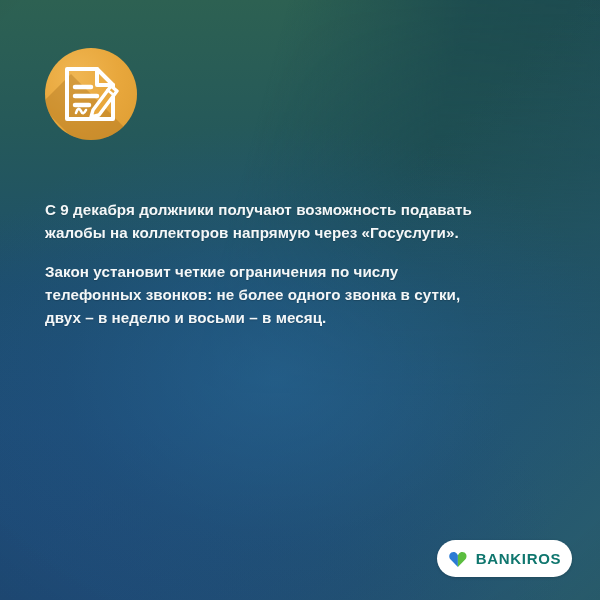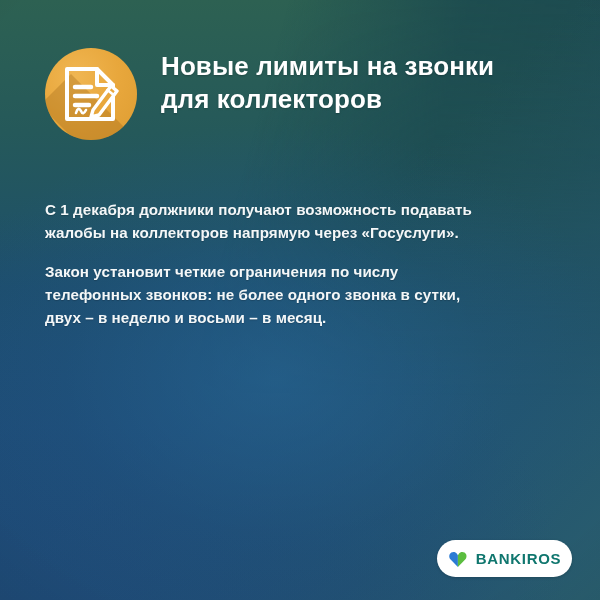--- a/index.html
+++ b/index.html
@@ -170,29 +170,25 @@
         <path d="M12 31 H34" stroke="#ffffff" stroke-width="4.5" stroke-linecap="round"></path>
         <path d="M12 40 H26" stroke="#ffffff" stroke-width="4.5" stroke-linecap="round"></path>
 
         <path d="M13 48 q2 -7 5 -2 q2 5 5 -1" fill="none" stroke="#ffffff" stroke-width="2.6" stroke-linecap="round" stroke-linejoin="round"></path>
 
         <path d="M30 45 L48 21 L54 26 L36 50 L28 52 Z" fill="#e8a73c" stroke="#ffffff" stroke-width="3.4" stroke-linejoin="round" stroke-linecap="round"></path>
         <path d="M44.5 25 L50 29.5" stroke="#ffffff" stroke-width="2.6" stroke-linecap="round"></path>
       </svg>
     </div>
 
-    <div id="title-wrap">
-      <div id="title">Новые лимиты на звонки
-для коллекторов</div>
-    </div>
 
   </div>
 
   <div id="body-copy">
-    <p class="para">С 1 декабря должники получают возможность подавать
+    <p class="para">С 9 декабря должники получают возможность подавать
 жалобы на коллекторов напрямую через «Госуслуги».</p>
     <p class="para">Закон установит четкие ограничения по числу
 телефонных звонков: не более одного звонка в сутки,
 двух – в неделю и восьми – в месяц.</p>
   </div>
 
   <div id="logo-pill">
     <svg id="logo-mark" width="20" height="18" viewBox="0 0 20 18" aria-hidden="true">
       <path d="M9.9 17 L2.6 9.6 C0.6 7.6 0.9 4.1 3.3 2.6 C5.3 1.4 7.7 2.0 8.9 3.8 L9.9 5.3 Z" fill="#2b7bd4"></path>
       <path d="M9.9 17 L17.2 9.6 C19.2 7.6 18.9 4.1 16.5 2.6 C14.5 1.4 12.1 2.0 10.9 3.8 L9.9 5.3 Z" fill="#5bbd3f"></path>

